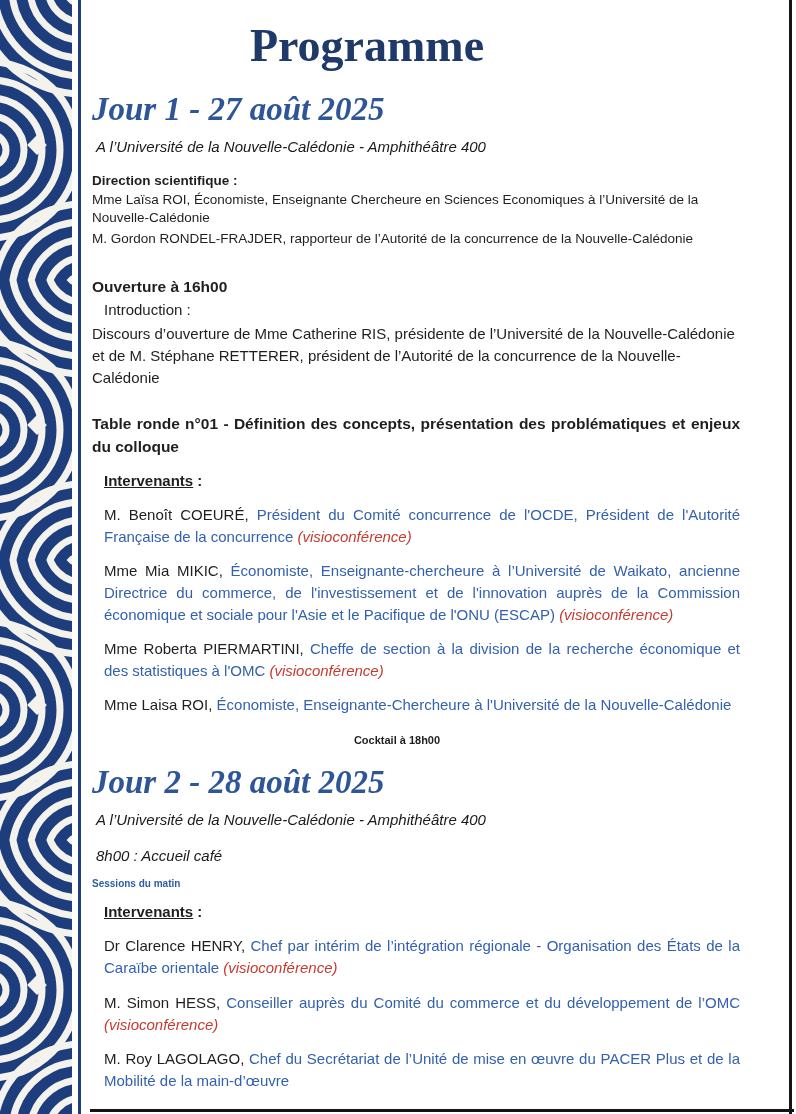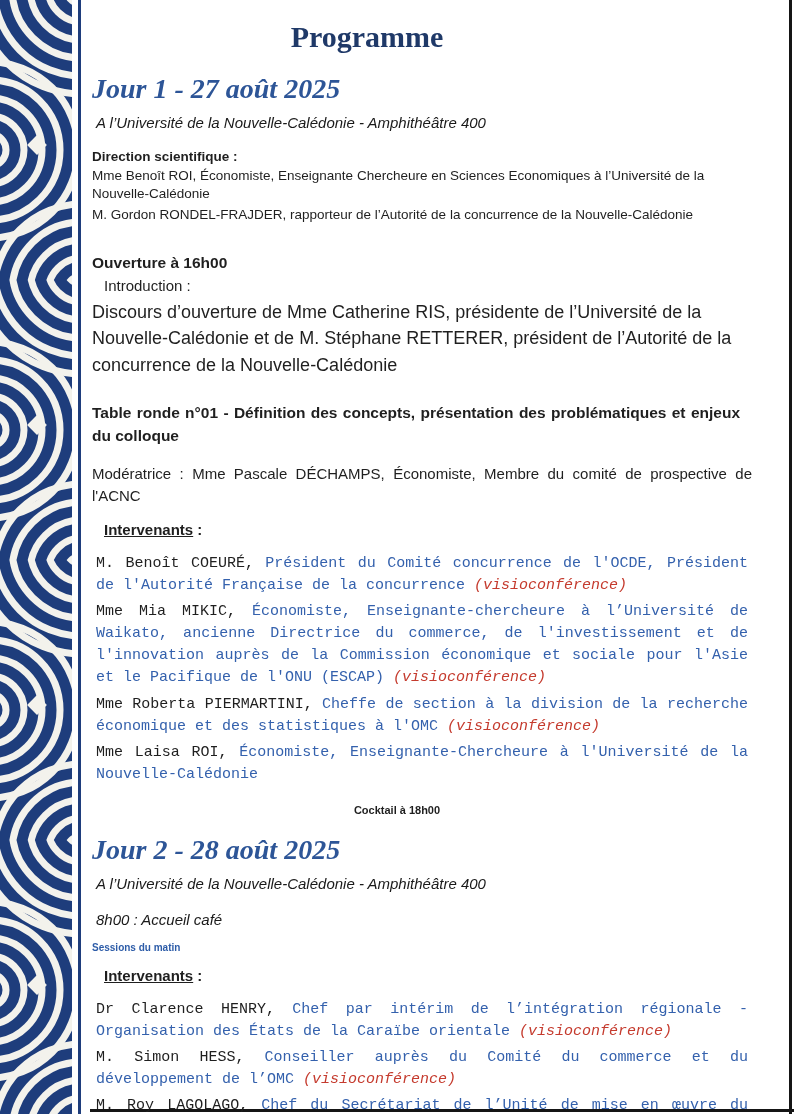--- a/index.html
+++ b/index.html
@@ -10,38 +10,38 @@
   
   .tapa-strip{position:absolute;left:0;top:0;width:72px;height:1114px;}
   .tapa-divider{position:absolute;left:78px;top:0;width:3px;height:1114px;background:#1e3d7c;}
   
   .right-border{position:absolute;left:789px;top:0;width:3px;height:1114px;background:#151515;}
   .bottom-rule{position:absolute;left:90px;bottom:2px;width:704px;height:3px;background:#151515;}
   
   .main{position:absolute;left:92px;top:0;width:660px;}
   .page-title{
     font-family:"Liberation Serif",serif;font-weight:bold;color:#1f3968;
-    font-size:30px;margin:20px 0 16px 0;text-align:center;padding-right:110px;line-height:1.15;
+    font-size:46px;margin:20px 0 16px 0;text-align:center;padding-right:110px;line-height:1.15;
   }
   .day-heading{
     font-family:"Liberation Serif",serif;font-style:italic;font-weight:bold;color:#2d5597;
-    font-size:28px;margin:18px 0 0 0;line-height:1.15;
+    font-size:33px;margin:18px 0 0 0;line-height:1.15;
   }
   .venue{font-style:italic;font-size:15px;margin:9px 0 0 0;padding-left:4px;color:#1a1a1a;}
   .coffee{font-style:italic;font-size:15px;margin:19px 0 0 0;padding-left:4px;color:#1a1a1a;}
   .small-label{font-weight:bold;font-size:13.5px;margin:18px 0 0 0;}
   .small-line{font-size:13.5px;margin:3px 0 0 0;line-height:1.35;}
   .bold-line{font-weight:bold;font-size:15.5px;margin:28px 0 0 0;line-height:1.4;}
   .plain-line{font-size:15px;margin:1px 0 0 12px;line-height:1.45;}
-  .para{font-size:18px;margin:2px 4px 0 0;line-height:1.47;}
+  .para{font-size:15px;margin:2px 4px 0 0;line-height:1.47;}
   .section-title{font-weight:bold;font-size:15.5px;margin:24px 12px 0 0;line-height:1.45;text-align:justify;}
   .moderator{font-size:15px;margin:16px 0 0 0;line-height:1.47;text-align:justify;}
   .intervenants{font-size:15px;font-weight:bold;margin:12px;line-height:1.47;}
   .intervenants .u{text-decoration:underline;}
-  .speakers p.speaker{font-size:15px;margin:4px;line-height:1.47;text-align:justify;font-family:Liberation Mono, monospace;}
+  .speakers p.speaker{font-size:15px;margin:12px;line-height:1.47;text-align:justify;}
   .seg-name{color:#1f1f1f;}
   .seg-role{color:#3461ad;}
   .seg-visio{color:#c53b2e;font-style:italic;}
   .cocktail{font-weight:bold;font-size:11px;text-align:center;margin:18px 0 0 0;padding-right:50px;}
   .sessions-label{font-weight:bold;font-size:10px;color:#2d5ca8;margin:14px 0 0 0;}
 </style>
 </head>
 <body>
 
 <svg class="tapa-strip" width="72" height="1114" viewBox="0 0 72 1114" preserveAspectRatio="none" aria-hidden="true">
@@ -77,29 +77,28 @@
 
 <div class="main">
 
   <h1 class="page-title">Programme</h1>
 
   <section>
     <h2 class="day-heading">Jour 1 - 27 août 2025</h2>
     <p class="venue">A l’Université de la Nouvelle-Calédonie - Amphithéâtre 400</p>
 
     <p class="small-label">Direction scientifique :</p>
-    <p class="small-line">Mme Benoît ROI, Économiste, Enseignante Chercheure en Sciences Economiques à l’Université de la Nouvelle-Calédonie</p>
+    <p class="small-line">Mme Laïsa ROI, Économiste, Enseignante Chercheure en Sciences Economiques à l’Université de la Nouvelle-Calédonie</p>
     <p class="small-line">M. Gordon RONDEL-FRAJDER, rapporteur de l’Autorité de la concurrence de la Nouvelle-Calédonie</p>
 
     <p class="bold-line">Ouverture à 16h00</p>
     <p class="plain-line">Introduction :</p>
     <p class="para">Discours d’ouverture de Mme Catherine RIS, présidente de l’Université de la Nouvelle-Calédonie et de M. Stéphane RETTERER, président de l’Autorité de la concurrence de la Nouvelle-Calédonie</p>
 
     <p class="section-title">Table ronde n°01 - Définition des concepts, présentation des problématiques et enjeux du colloque</p>
-    <p class="moderator">Modératrice : Mme Pascale DÉCHAMPS, Économiste, Membre du comité de prospective de l'ACNC</p>
     <p class="intervenants"><span class="u">Intervenants</span><span> :</span></p>
     <div class="speakers">
         <p class="speaker"><span class="seg-name">M. Benoît COEURÉ, </span><span class="seg-role">Président du Comité concurrence de l'OCDE, Président de l'Autorité Française de la concurrence </span><span class="seg-visio">(visioconférence)</span></p>
         <p class="speaker"><span class="seg-name">Mme Mia MIKIC, </span><span class="seg-role">Économiste, Enseignante-chercheure à l’Université de Waikato, ancienne Directrice du commerce, de l'investissement et de l'innovation auprès de la Commission économique et sociale pour l'Asie et le Pacifique de l'ONU (ESCAP) </span><span class="seg-visio">(visioconférence)</span></p>
         <p class="speaker"><span class="seg-name">Mme Roberta PIERMARTINI, </span><span class="seg-role">Cheffe de section à la division de la recherche économique et des statistiques à l'OMC </span><span class="seg-visio">(visioconférence)</span></p>
         <p class="speaker"><span class="seg-name">Mme Laisa ROI, </span><span class="seg-role">Économiste, Enseignante-Chercheure à l'Université de la Nouvelle-Calédonie</span></p>
       </div>
 
     <p class="cocktail">Cocktail à 18h00</p>
   </section>

